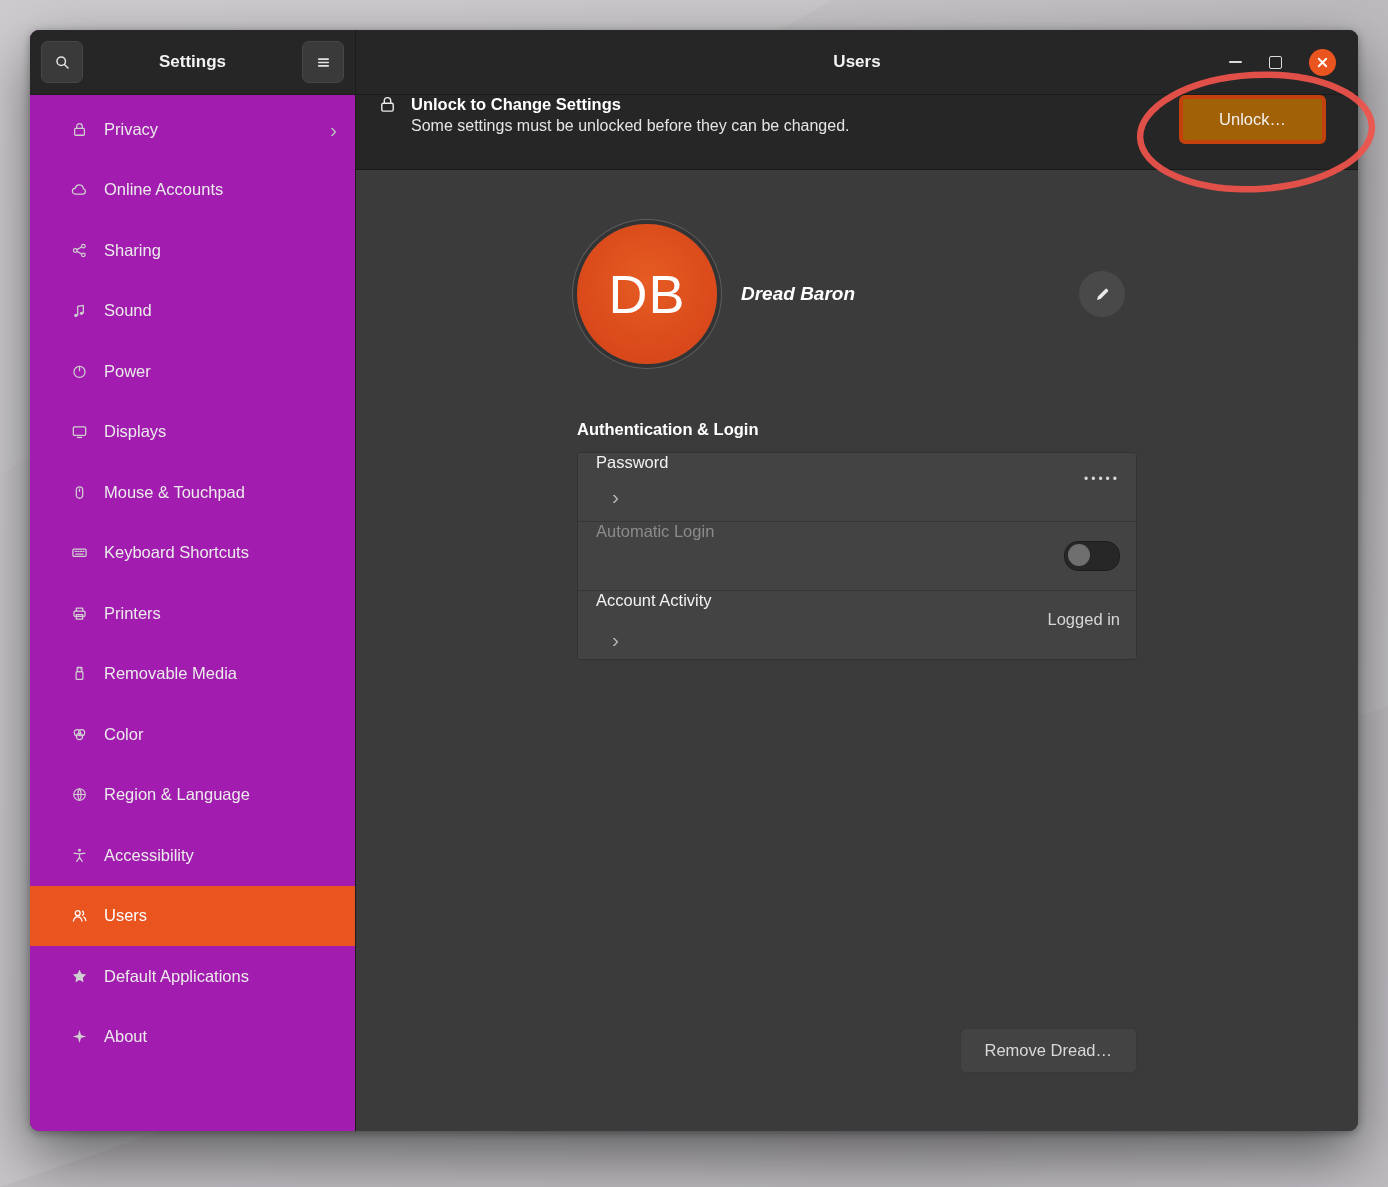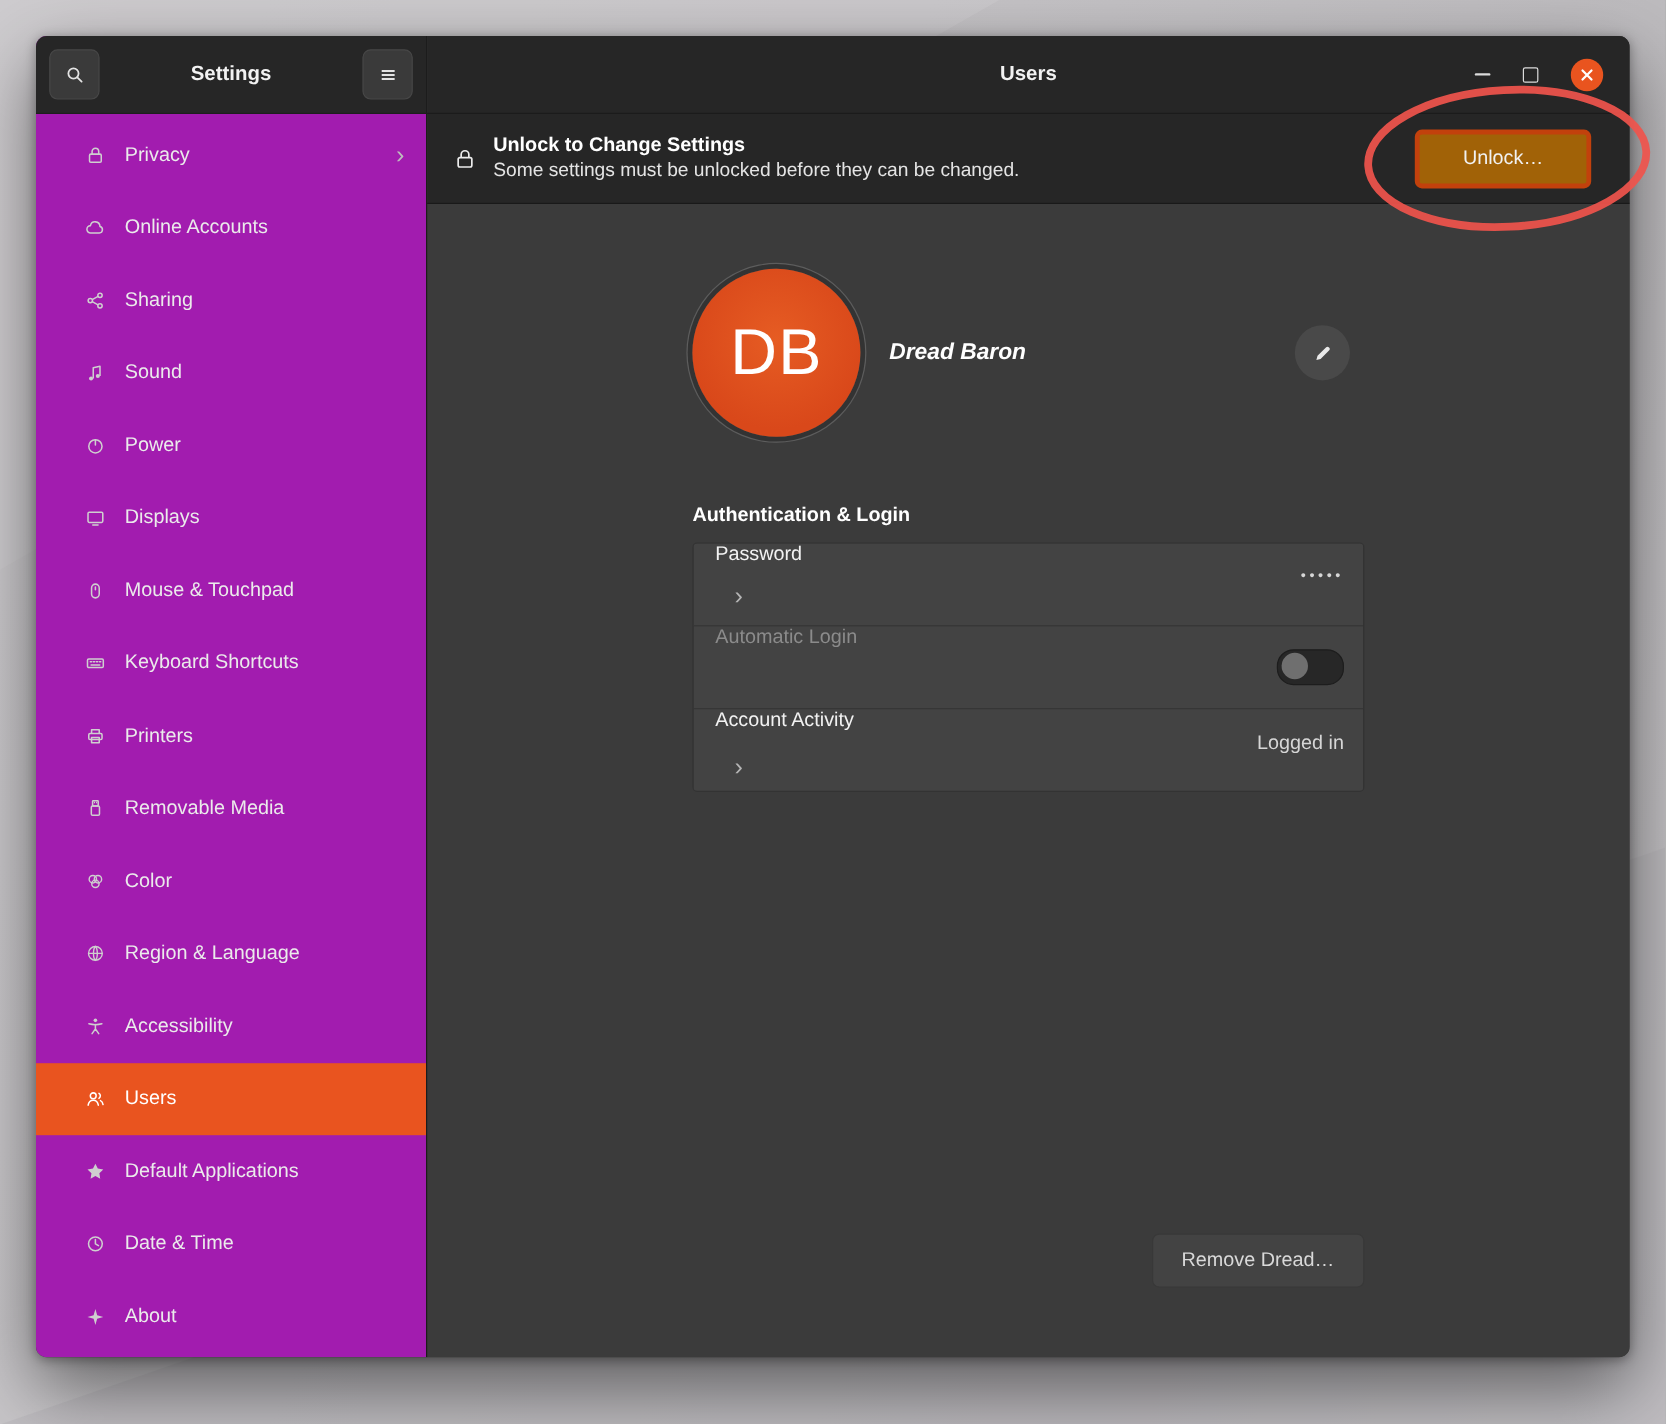--- a/index.html
+++ b/index.html
@@ -36,21 +36,21 @@
     display:flex;align-items:center;position:relative;}
   .titlebar .title{position:absolute;left:0;right:0;text-align:center;font-weight:bold;
     font-size:17px;color:#f2f2f2;}
   .controls{margin-left:auto;display:flex;align-items:center;gap:27px;padding-right:22px;z-index:2;}
   .ctrl{background:none;border:none;padding:0;cursor:pointer;display:flex;align-items:center;justify-content:center;}
   .ctrl-min-glyph{display:block;width:13px;height:2px;background:#dcdcdc;border-radius:1px;}
   .ctrl-max-glyph{display:block;width:11px;height:11px;border:1.6px solid #dcdcdc;border-radius:2px;}
   .ctrl-close{width:27px;height:27px;border-radius:50%;background:#E9541F;}
 
   .infobar{height:74px;flex:0 0 74px;background:#262626;border-bottom:1px solid #191919;
-    display:flex;align-items:center;padding:0 32px 0 22px;gap:14px;}
+    display:flex;align-items:flex-start;padding:0 32px 0 22px;gap:14px;}
   .infobar .icn{color:#ececec;display:flex;}
   .info-texts{display:flex;flex-direction:column;gap:3px;}
   .info-title{font-weight:bold;font-size:16.5px;color:#ffffff;}
   .info-sub{font-size:16px;color:#e4e4e4;}
   .unlock-btn{margin-left:auto;background:#a16207;border:4px solid #c2410c;color:#f1f1f1;
     font-size:16.5px;padding:11px 36px;border-radius:6px;cursor:pointer;
     font-family:inherit;}
 
   .content{flex:1;display:flex;justify-content:center;overflow:hidden;}
   .col{width:560px;display:flex;flex-direction:column;}
@@ -266,29 +266,20 @@
 
         <div class="nav-item">
           <span class="icn">
               <svg width="17" height="17" viewBox="0 0 16 16">
                 <path d="M8 1.6l1.9 3.9 4.3.6-3.1 3 .7 4.3L8 11.3l-3.8 2.1.7-4.3-3.1-3 4.3-.6z" fill="currentColor"></path>
               </svg>
             </span>
           <span>Default Applications</span>
         </div>
 
-        <div class="nav-item">
-          <span class="icn">
-              <svg width="17" height="17" viewBox="0 0 16 16" fill="none" stroke="currentColor" stroke-width="1.2" stroke-linecap="round">
-                <circle cx="8" cy="8" r="5.4"></circle>
-                <path d="M8 4.6V8l2.4 1.5"></path>
-              </svg>
-            </span>
-          <span>Date &amp; Time</span>
-        </div>
 
         <div class="nav-item">
           <span class="icn">
               <svg width="17" height="17" viewBox="0 0 16 16">
                 <path d="M8 1.8l1.4 4.8L14.2 8l-4.8 1.4L8 14.2 6.6 9.4 1.8 8l4.8-1.4z" fill="currentColor"></path>
               </svg>
             </span>
           <span>About</span>
         </div>
 

